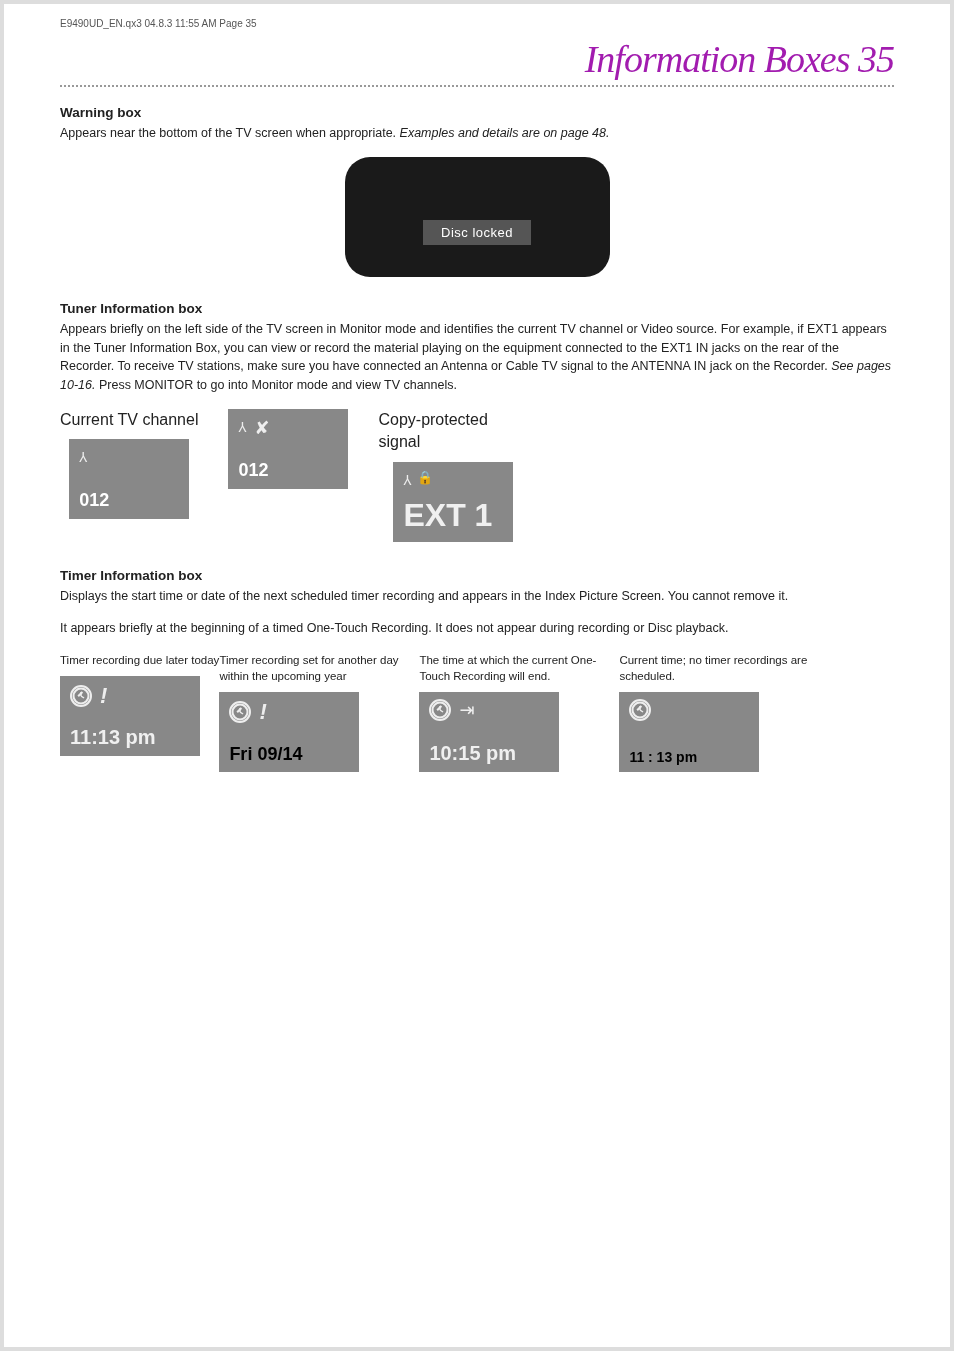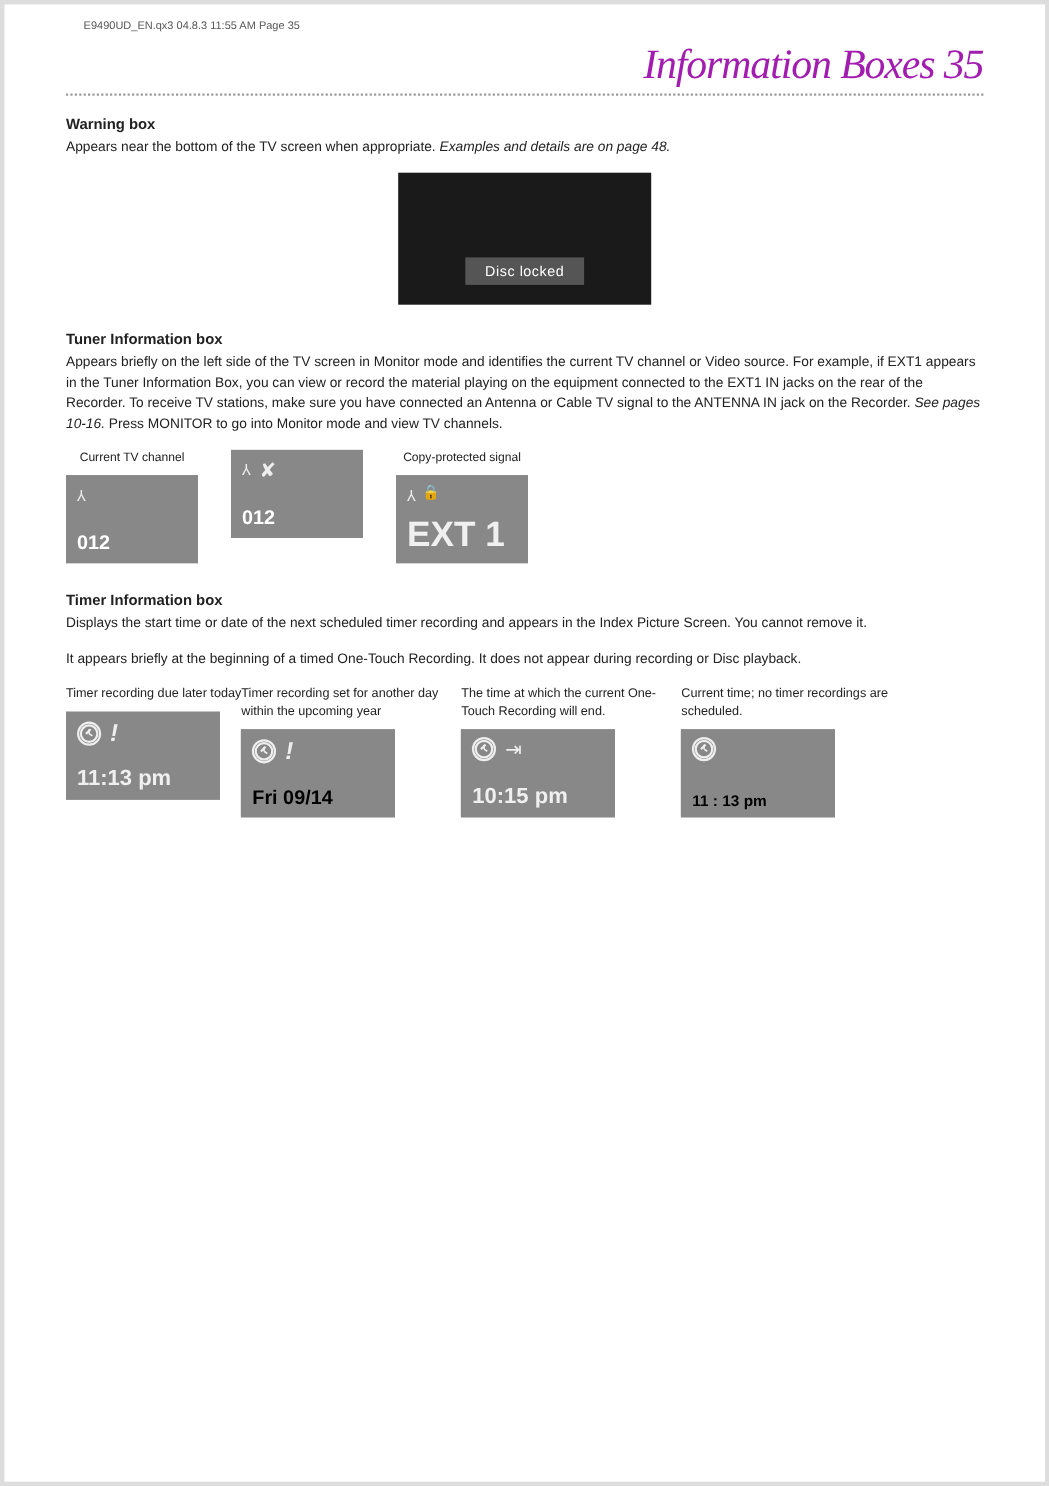--- a/index.html
+++ b/index.html
@@ -18,21 +18,20 @@
       min-height: 1351px;
       padding: 18px 60px 40px 60px;
       position: relative;
     }
 
     
     .top-meta {
       font-size: 10px;
       color: #555;
       margin-bottom: 8px;
-      margin-left: 16px;
     }
 
     
     .page-title-area {
       display: flex;
       justify-content: flex-end;
       align-items: baseline;
       margin-bottom: 4px;
     }
     .page-title {
@@ -62,27 +61,28 @@
       color: #222;
       margin-bottom: 14px;
       line-height: 1.5;
     }
     .section-desc em {
     }
 
     
     .warning-screen {
       background: #1a1a1a;
-      width: 230px;
+      width: 265px;
       height: 120px;
       margin: 0 auto 24px auto;
       display: flex;
       align-items: flex-end;
       justify-content: center;
-      padding-bottom: 18px;
+      padding-bottom: 32px;
+      border-radius: 25px;
     }
     .warning-box-label {
       background: #555;
       color: #fff;
       font-size: 13px;
       padding: 5px 18px;
       letter-spacing: 0.5px;
     }
 
     
@@ -97,21 +97,21 @@
       gap: 30px;
       margin-bottom: 26px;
       flex-wrap: wrap;
     }
     .screen-group {
       display: flex;
       flex-direction: column;
       align-items: center;
     }
     .screen-caption {
-      font-size: 11px;
+      font-size: 16px;
       color: #222;
       margin-bottom: 8px;
       line-height: 1.4;
       max-width: 150px;
     }
 
     
     .tv-screen {
       background: #888;
       border: 2px solid #888;

